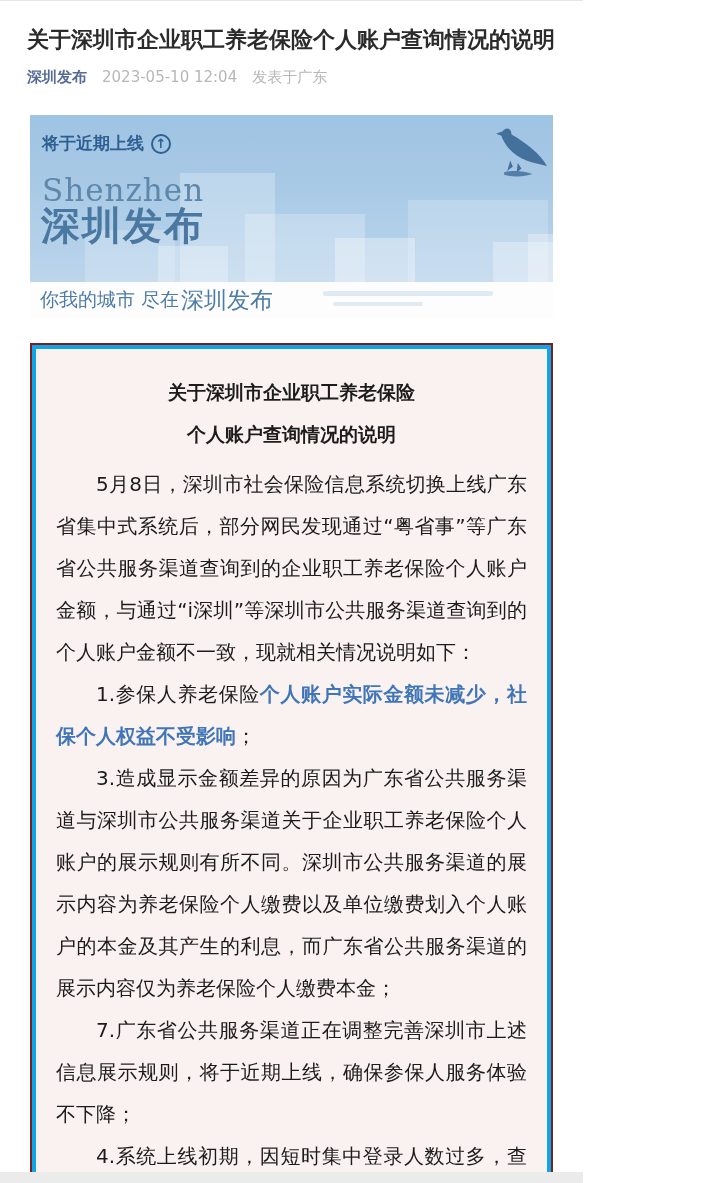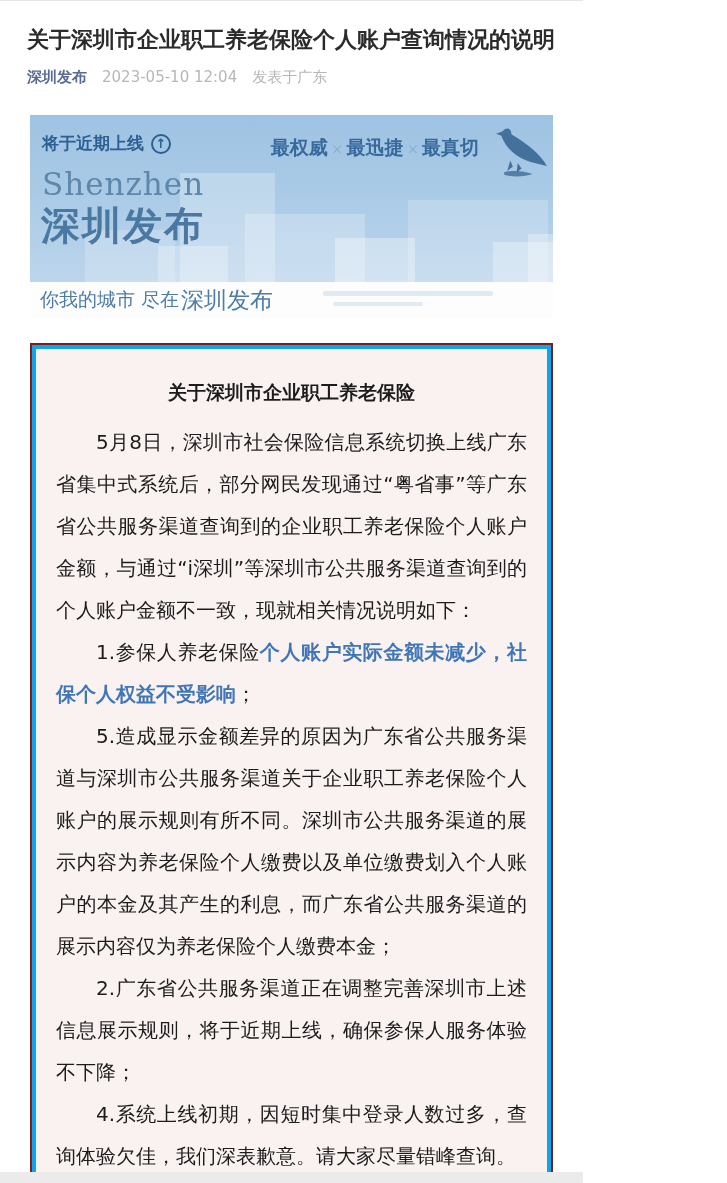--- a/index.html
+++ b/index.html
@@ -43,21 +43,21 @@
     font-family: "DejaVu Sans", sans-serif;
   }
   .slogan {
     position: absolute; right: 74px; top: 20px;
     font-family: "DejaVu Serif", "Liberation Serif", serif;
     font-weight: bold; font-size: 19px; color: #38699b; white-space: nowrap;
   }
   .slogan .sep { color: #8db1d1; font-weight: normal; font-size: 15px; margin: 0 3px; }
   .bird { position: absolute; right: 3px; top: 9px; width: 62px; height: 58px; }
   .brand-en {
-    position: absolute; left: 12px; top: 52px;
+    position: absolute; left: 12px; top: 58px;
     font-family: "DejaVu Serif", "Liberation Serif", serif;
     font-size: 31px; line-height: 34px; color: #5d87ab; letter-spacing: 1px;
   }
   .brand-cn {
     position: absolute; left: 11px; top: 88px;
     font-size: 39px; line-height: 46px; font-weight: bold;
     color: #4a78a1; letter-spacing: 2px;
   }
   .strip {
     height: 36px; background: #fdfdfd; position: relative; overflow: hidden;
@@ -116,23 +116,20 @@
         <div class="blk" style="left:498px; bottom:0; width:90px;  height:48px; opacity:.30;"></div>
         <div class="blk" style="left:560px; bottom:0; width:100px; height:72px; opacity:.24;"></div>
         <div class="blk" style="right:0;    bottom:0; width:60px;  height:40px; opacity:.30;"></div>
       </div>
 
       <div class="follow">
         <span>将于近期上线</span>
         <span class="circle-arrow">↑</span>
       </div>
 
-      <div class="slogan">
-        <span>最权威</span><span class="sep">×</span><span>最迅捷</span><span class="sep">×</span><span>最真切</span>
-      </div>
 
       <svg class="bird" viewBox="0 0 100 90" xmlns="http://www.w3.org/2000/svg">
         <g fill="#44719c">
           <path d="M24 10 C27 4 35 4 37 10 L38 15 C50 22 62 30 72 39 C81 47 90 56 95 66 C84 63 73 61 62 57 C51 53 41 46 34 38 C28 31 23 23 21 15 Z"></path>
           <path d="M24 10 L13 14 L24 18 Z"></path>
           <path d="M36 57 L31 74 L40 67 Z"></path>
           <path d="M48 61 L46 77 L54 70 Z"></path>
           <path d="M26 76 C40 72 58 74 72 79 C58 84 38 84 26 80 Z" opacity="0.85"></path>
         </g>
       </svg>
@@ -146,28 +143,29 @@
       <span class="t2">深圳发布</span>
       <div class="streak s1"></div>
       <div class="streak s2"></div>
     </div>
   </div>
 
   <div class="notice-outer">
     <div class="notice">
       <div class="n-heading">
         <div>关于深圳市企业职工养老保险</div>
+        <div>个人账户查询情况的说明</div>
       </div>
 
       <p>5月8日，深圳市社会保险信息系统切换上线广东省集中式系统后，部分网民发现通过“粤省事”等广东省公共服务渠道查询到的企业职工养老保险个人账户金额，与通过“i深圳”等深圳市公共服务渠道查询到的个人账户金额不一致，现就相关情况说明如下：</p>
 
       <p><span>1.参保人养老保险</span><span class="hl">个人账户实际金额未减少，社保个人权益不受影响</span><span>；</span></p>
 
-      <p>5.造成显示金额差异的原因为广东省公共服务渠道与深圳市公共服务渠道关于企业职工养老保险个人账户的展示规则有所不同。深圳市公共服务渠道的展示内容为养老保险个人缴费以及单位缴费划入个人账户的本金及其产生的利息，而广东省公共服务渠道的展示内容仅为养老保险个人缴费本金；</p>
-      <p>2.广东省公共服务渠道正在调整完善深圳市上述信息展示规则，将于近期上线，确保参保人服务体验不下降；</p>
+      <p>3.造成显示金额差异的原因为广东省公共服务渠道与深圳市公共服务渠道关于企业职工养老保险个人账户的展示规则有所不同。深圳市公共服务渠道的展示内容为养老保险个人缴费以及单位缴费划入个人账户的本金及其产生的利息，而广东省公共服务渠道的展示内容仅为养老保险个人缴费本金；</p>
+      <p>7.广东省公共服务渠道正在调整完善深圳市上述信息展示规则，将于近期上线，确保参保人服务体验不下降；</p>
       <p>4.系统上线初期，因短时集中登录人数过多，查询体验欠佳，我们深表歉意。请大家尽量错峰查询。</p>
 
       <div class="sig sig-name">深圳市社会保险基金管理局</div>
     </div>
   </div>
 
   <div class="bottom-strip"></div>
 </div>
 
 </body></html>

